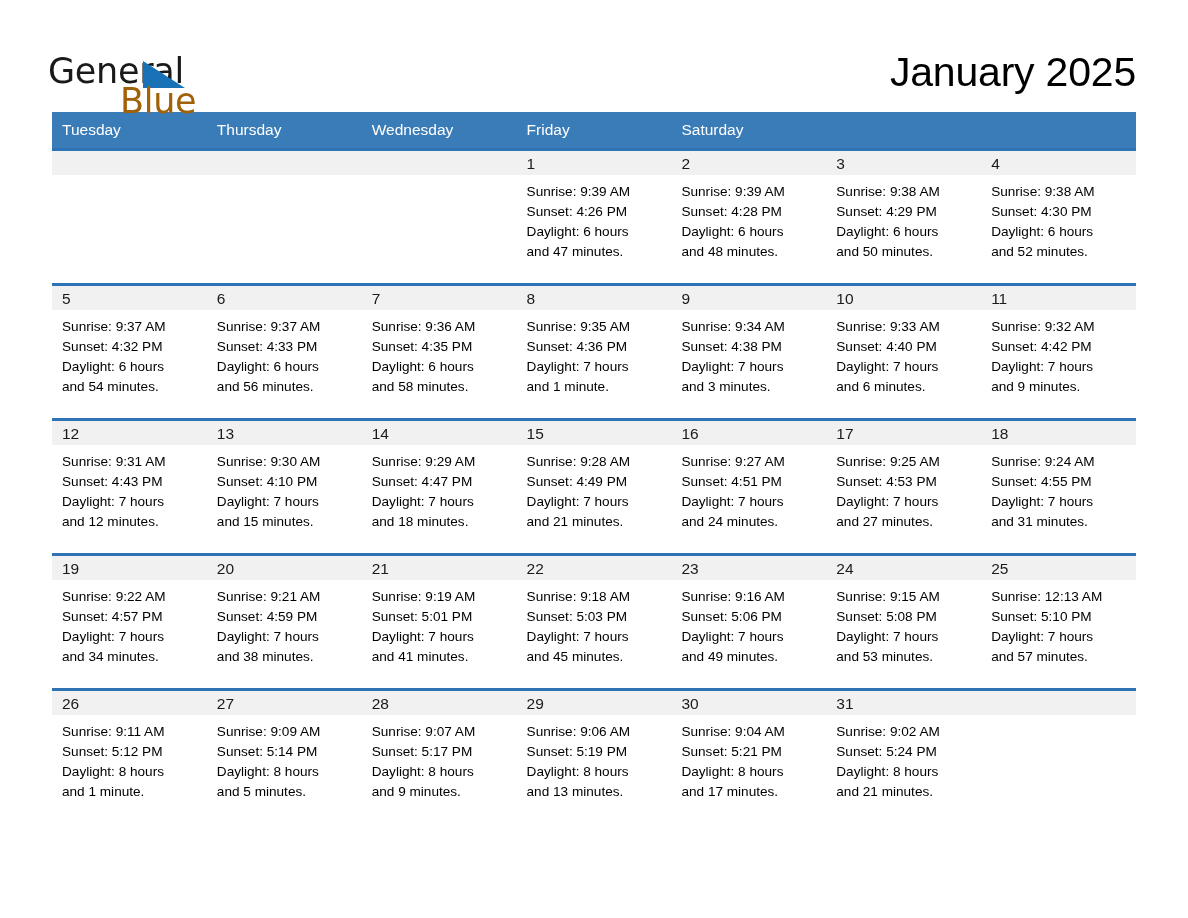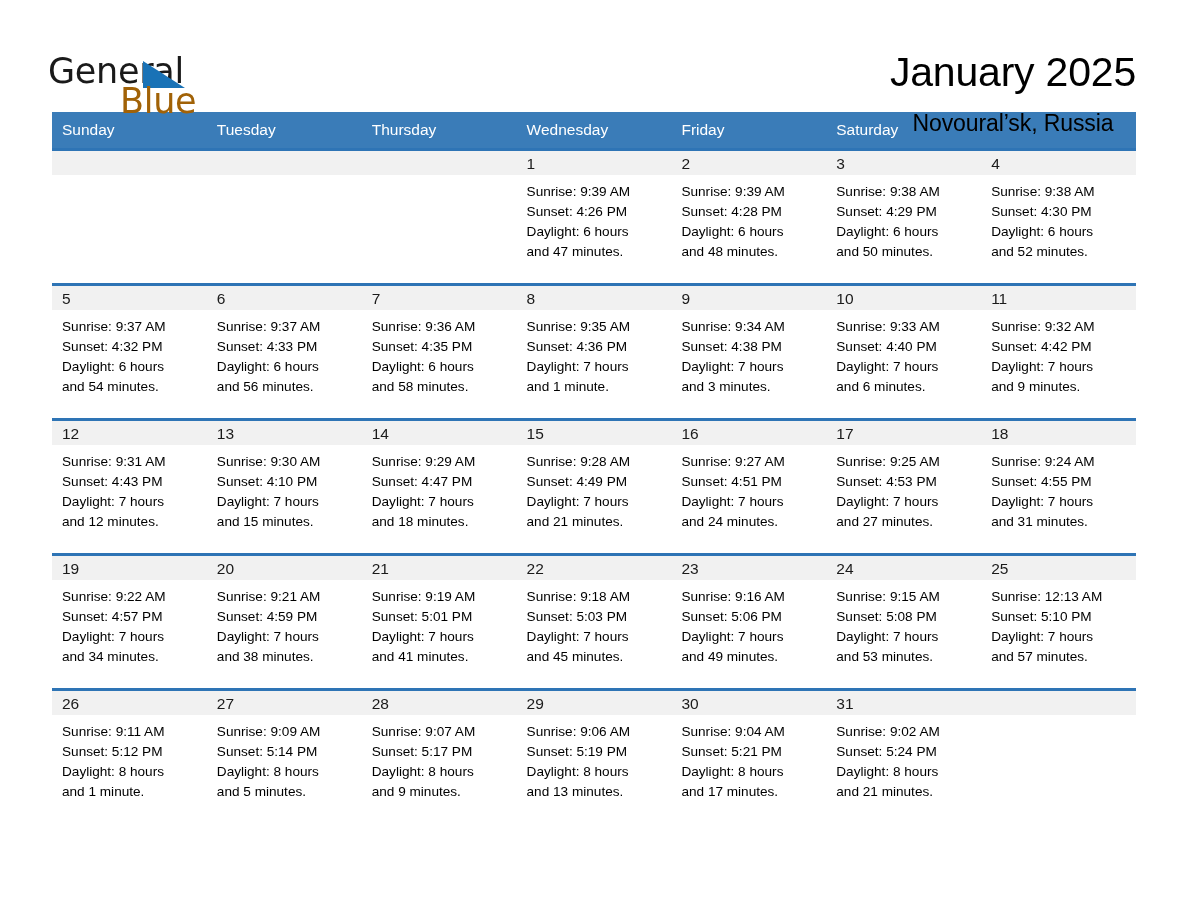--- a/index.html
+++ b/index.html
@@ -60,21 +60,21 @@
     left: 76px;
     top: 38px;
     font-size: 35px;
     line-height: 35px;
     color: #a16207;
     letter-spacing: -0.3px;
     font-family: "DejaVu Sans", sans-serif;
     font-weight: 400;
   }
   .title-block {
-    text-align: center;
+    text-align: left;
     padding-top: 2px;
   }
   .month-title {
     font-size: 41px;
     line-height: 48px;
     font-weight: 400;
     color: #000;
     letter-spacing: -0.2px;
   }
   .location {
@@ -138,27 +138,25 @@
 <div class="page">
 
   <div class="header">
     <div class="brand">
       <span class="brand-general">General</span>
       <span class="brand-tri"></span>
       <span class="brand-blue">Blue</span>
     </div>
     <div class="title-block">
       <div class="month-title">January 2025</div>
-      <div class="location">Novoural’sk, Russia</div>
     </div>
   </div>
 
   <div class="calendar">
     <div class="weekdays">
-      <div class="weekday">Sunday</div>
       <div class="weekday">Tuesday</div>
       <div class="weekday">Thursday</div>
       <div class="weekday">Wednesday</div>
       <div class="weekday">Friday</div>
       <div class="weekday">Saturday</div>
     </div>
 
     <div class="week">
       <div class="cell empty">
           <div class="daynum-band" style="background: rgb(241, 241, 241);"></div>

